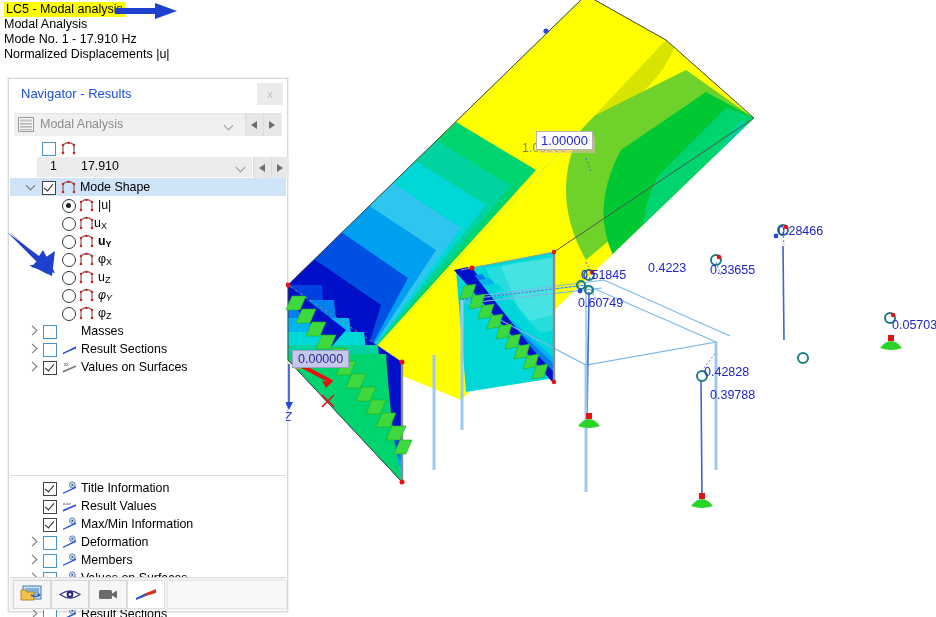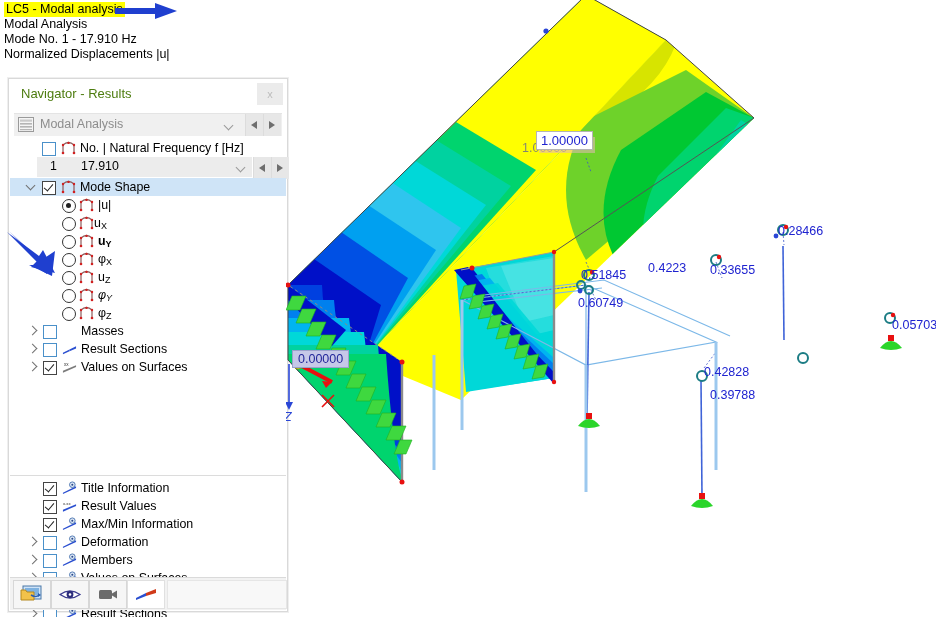--- a/index.html
+++ b/index.html
@@ -16,21 +16,21 @@
   #lc-title{background:#ffff00;display:inline-block;padding:0 2px;}
   #title-arrow{position:absolute;left:115px;top:3px;width:62px;height:16px;}
 
   
   #navigator{
     position:absolute;left:8px;top:78px;width:278px;height:532px;
     background:#ffffff;border:1px solid #d9d9d9;
     box-shadow:0 0 0 1px #efefef;
   }
   #nav-titlebar{height:32px;position:relative;background:#fff;}
-  #nav-title{position:absolute;left:12px;top:7px;font-size:13px;color:#4d7c0f;}
+  #nav-title{position:absolute;left:12px;top:7px;font-size:13px;color:#1d4ed8;}
   #nav-close{position:absolute;right:4px;top:4px;width:26px;height:22px;
     background:#ebebeb;color:#bdbdbd;font-size:11px;text-align:center;line-height:22px;}
 
   #nav-combo{
     position:absolute;left:5px;top:34px;width:268px;height:22px;
     background:#f0f0f0;border-top:1px solid #e4e4e4;
   }
   #nav-combo .ic{position:absolute;left:4px;top:3px;width:16px;height:15px;}
   #nav-combo .lbl{position:absolute;left:26px;top:3px;font-size:12.5px;color:#8d8d8d;}
   .spin{position:absolute;top:0;width:17px;height:22px;background:#e7e7e7;
@@ -138,21 +138,20 @@
     <div class="trow" style="margin-top:2px;">
       <span class="cb empty" style="left:32px;"></span>
       <svg class="ticon" style="left:51px;" viewBox="0 0 15 14">
         <path d="M2 12 L2 4 Q7.5 -1 13 4 L13 12" fill="none" stroke="#8e5b5b" stroke-width="1.2"></path>
         <circle cx="2" cy="12" r="1.3" fill="#d12020"></circle>
           <circle cx="13" cy="12" r="1.3" fill="#d12020"></circle>
         <circle cx="2" cy="4" r="1.2" fill="#d12020"></circle>
           <circle cx="13" cy="4" r="1.2" fill="#d12020"></circle>
         <circle cx="7.5" cy="1.9" r="1.2" fill="#d12020"></circle>
       </svg>
-      <span class="tlabel" style="left:70px;">No. | Natural Frequency f [Hz]</span>
     </div>
 
     <div id="freq-row">
       <div id="freq-box">
         <span id="freq-num">1</span>
         <span id="freq-val">17.910</span>
         <span class="chev" style="right:6px;top:7px;"></span>
       </div>
       <div class="spin" style="left:243px;top:0;">
           <span class="tri tri-l"></span>

